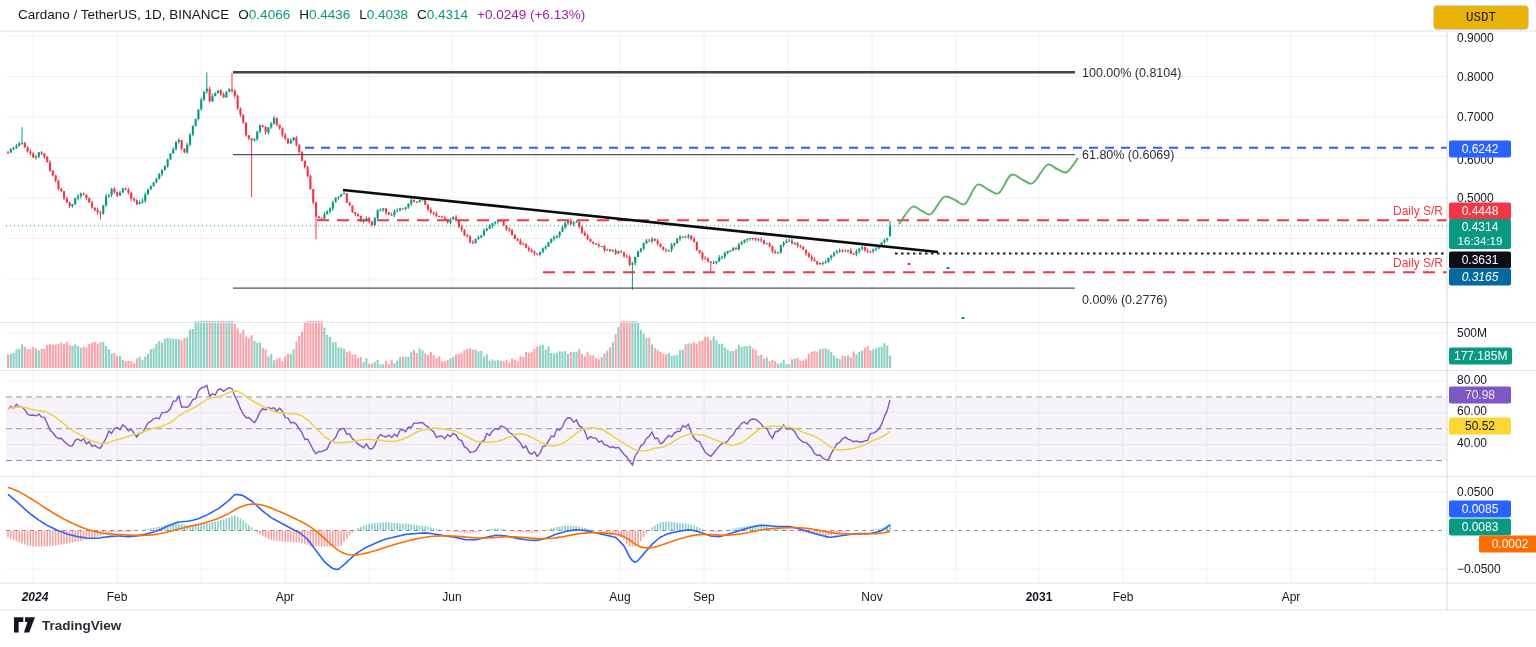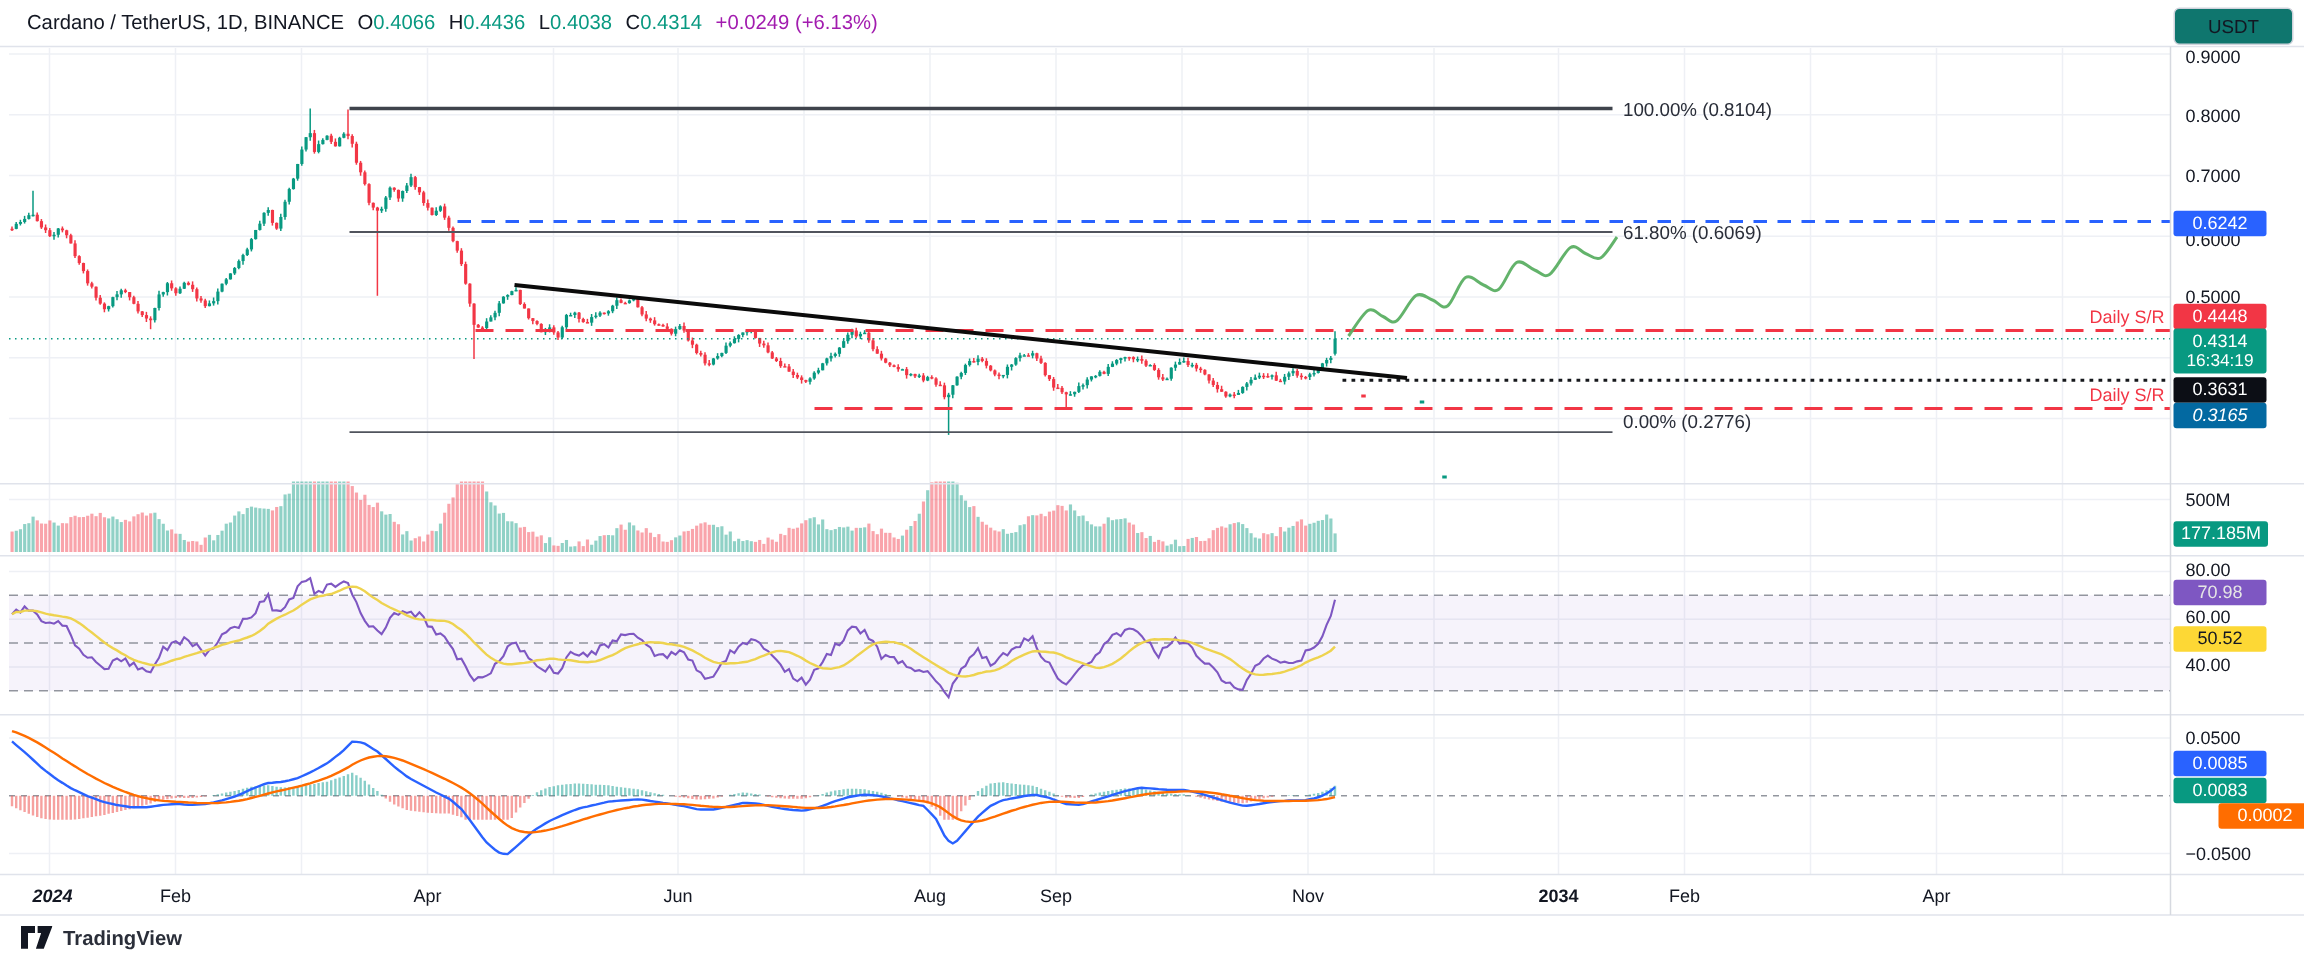--- a/index.html
+++ b/index.html
@@ -4,21 +4,21 @@
 <style>
   html,body{margin:0;padding:0;background:#fff;}
   body{font-family:"Liberation Sans",sans-serif;color:#131722;}
   .app{position:relative;width:1536px;height:647px;background:#fff;overflow:hidden;}
   #chart-svg{position:absolute;left:0;top:0;}
   .header{position:absolute;left:18px;top:7px;z-index:6;display:flex;align-items:center;font-size:13.5px;white-space:nowrap;}
   .header .sym{color:#131722;}
   .header .k{color:#131722;margin-left:9px;}
   .header .v{color:#089981;}
   .header .chg{color:#a21caf;margin-left:9px;}
-  .usdt{position:absolute;top:5px;right:7px;width:80px;height:25px;z-index:6;background:#0f766e;border:1px solid #cfd3dc;border-radius:4px;font-family:Liberation Sans, sans-serif;font-size:12.5px;color:#131722;display:flex;align-items:center;justify-content:center;}
+  .usdt{position:absolute;top:5px;right:7px;width:96px;height:25px;z-index:6;background:#eab308;border:1px solid #cfd3dc;border-radius:4px;font-family:Liberation Mono, monospace;font-size:12.5px;color:#131722;display:flex;align-items:center;justify-content:center;}
   #overlay{position:absolute;left:0;top:0;width:1536px;height:647px;pointer-events:none;z-index:4;}
   .olabel{position:absolute;transform:translateY(-50%);font-size:12.5px;color:#2a2e39;white-space:nowrap;}
   .olabel.sr{color:#f23645;font-weight:400;font-size:12px;padding-left:18px;}
   #price-scale{position:absolute;left:1447px;top:31px;width:89px;height:520px;z-index:5;}
   .tick{position:absolute;left:10px;transform:translateY(-50%);font-size:12px;color:#131722;white-space:nowrap;}
   .badge{position:absolute;left:2px;transform:translateY(-50%);min-width:62px;box-sizing:border-box;text-align:center;font-size:12px;padding:1px 5px;border-radius:2px;line-height:15px;white-space:nowrap;}
   .badge .sub{display:block;font-size:11.5px;line-height:13px;}
   #time-axis{position:absolute;left:0;top:584px;width:1447px;height:26px;z-index:5;}
   .tlabel{position:absolute;top:6px;transform:translateX(-50%);font-size:12px;color:#131722;}
   .tlabel.bold{font-weight:700;}
@@ -1353,21 +1353,21 @@
     <span class="k">C</span>
       <span class="v">0.4314</span>
     <span class="chg">+0.0249 (+6.13%)</span>
   </div>
 
   <button class="usdt">USDT</button>
 
   <div id="overlay">
       <div class="olabel fib" style="top: 72.788px; left: 1082px;">100.00% (0.8104)</div>
       <div class="olabel fib" style="top: 155.206px; left: 1082px;">61.80% (0.6069)</div>
-      <div class="olabel fib" style="top: 281px; left: 1082px;">0.00% (0.2776)</div>
+      <div class="olabel fib" style="top: 300px; left: 1082px;">0.00% (0.2776)</div>
       <div class="olabel sr" style="top: 211px; right: 93px;">Daily S/R</div>
       <div class="olabel sr" style="top: 263px; right: 93px;">Daily S/R</div>
     </div>
   <div id="price-scale">
       <div class="tick" style="top: 7px;">0.9000</div>
       <div class="tick" style="top: 46px;">0.8000</div>
       <div class="tick" style="top: 86px;">0.7000</div>
       <div class="tick" style="top: 129px;">0.6000</div>
       <div class="tick" style="top: 167px;">0.5000</div>
       <div class="tick" style="top: 302px;">500M</div>
@@ -1389,21 +1389,21 @@
       <div class="badge" style="top: 513px; background: rgb(255, 109, 0); color: rgb(255, 255, 255); margin-left: 30px;">0.0002</div>
     </div>
   <div id="time-axis">
       <div class="tlabel bold" style="left: 35px; font-style: italic;">2024</div>
       <div class="tlabel" style="left: 117px;">Feb</div>
       <div class="tlabel" style="left: 285px;">Apr</div>
       <div class="tlabel" style="left: 452px;">Jun</div>
       <div class="tlabel" style="left: 620px;">Aug</div>
       <div class="tlabel" style="left: 704px;">Sep</div>
       <div class="tlabel" style="left: 872px;">Nov</div>
-      <div class="tlabel bold" style="left: 1039px;">2034</div>
+      <div class="tlabel bold" style="left: 1039px;">2031</div>
       <div class="tlabel" style="left: 1123px;">Feb</div>
       <div class="tlabel" style="left: 1291px;">Apr</div>
     </div>
 
   <div class="logo">
     <svg width="21" height="17" viewBox="0 0 36 28">
       <path d="M0 0 H16 V8 H8 V26 H0 Z" fill="#131722"></path>
       <path d="M19 0 H36 L26 26 H17 L23 8 H19 Z" fill="#131722"></path>
     </svg>
     <span class="txt">TradingView</span>

